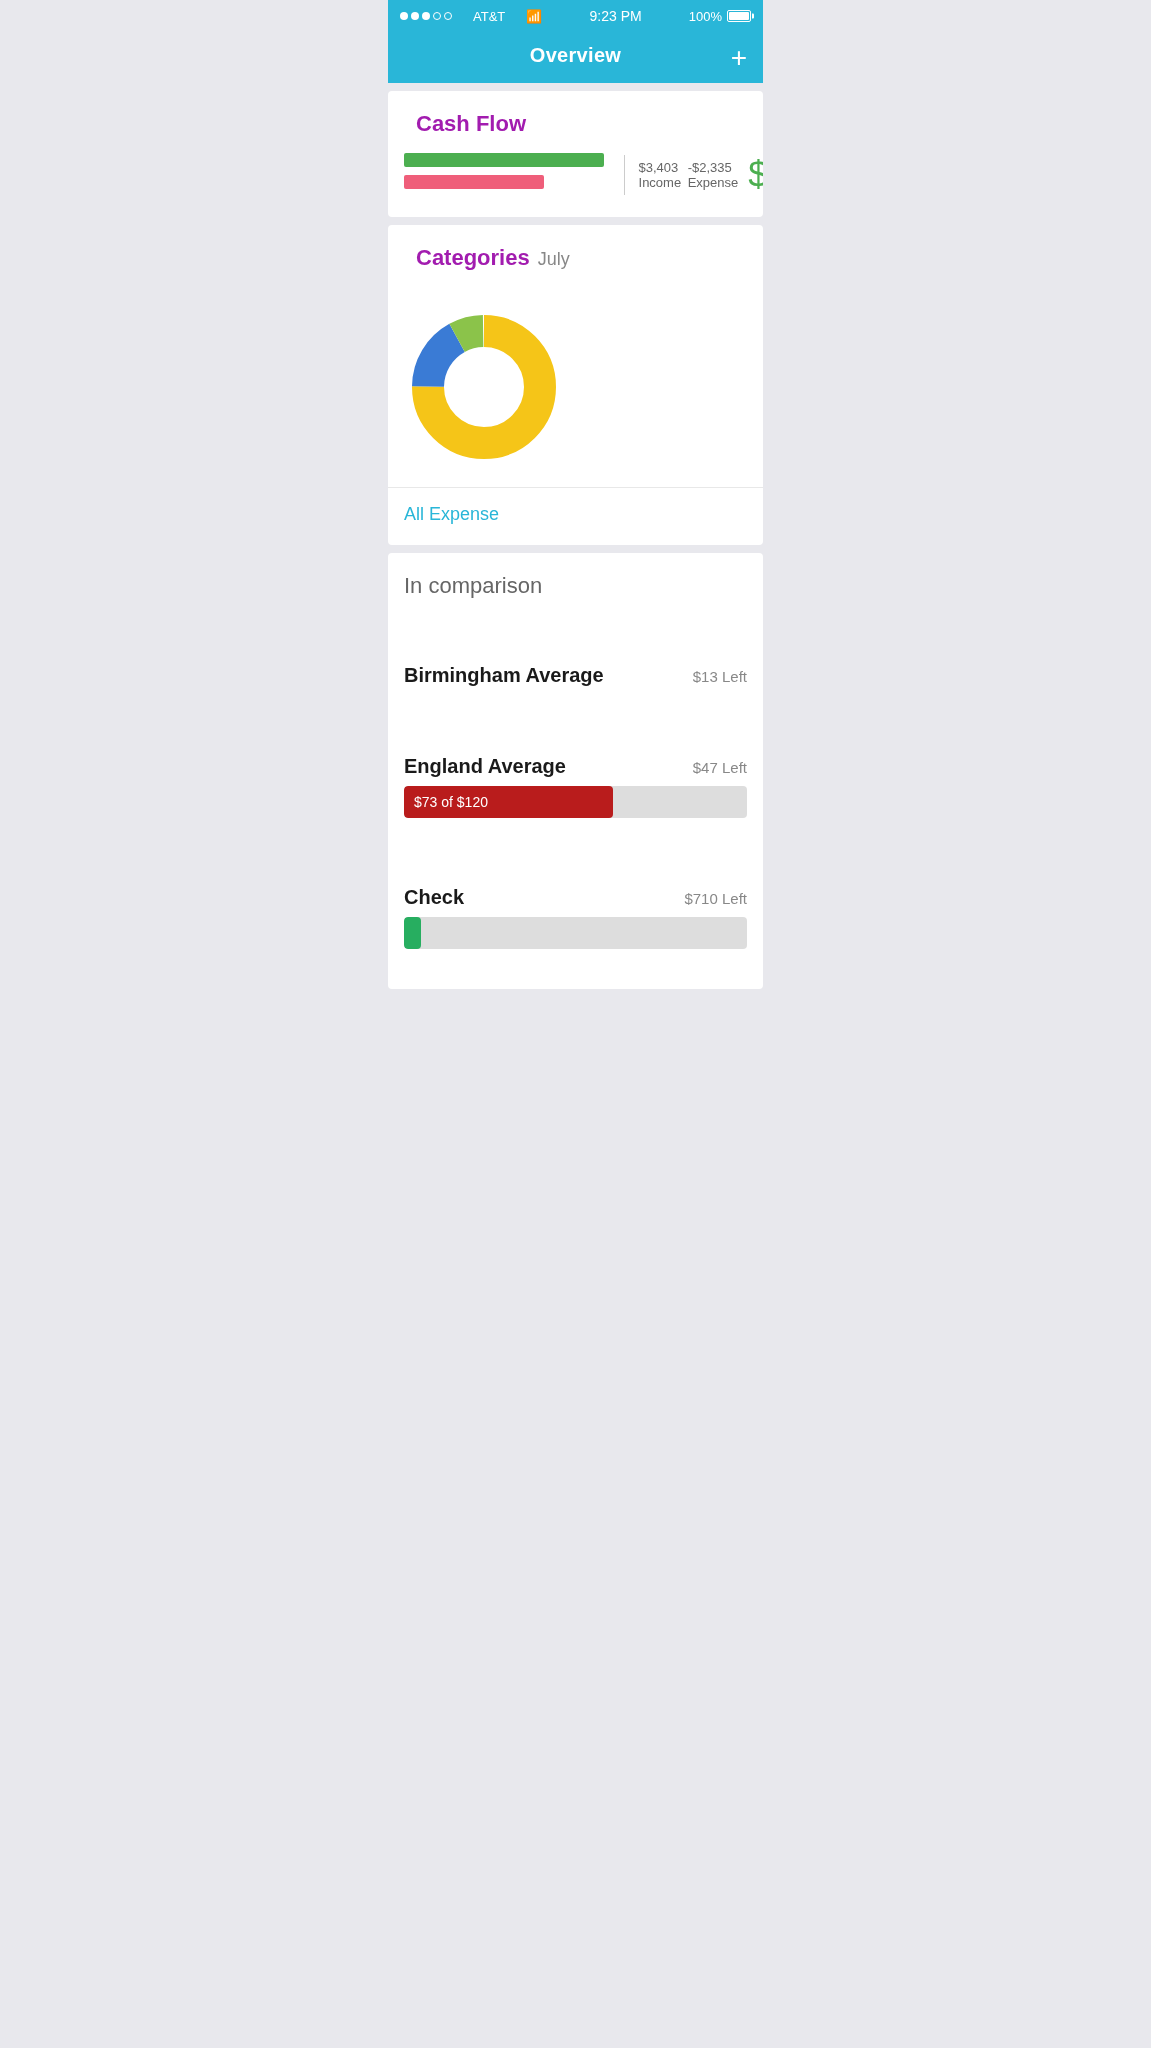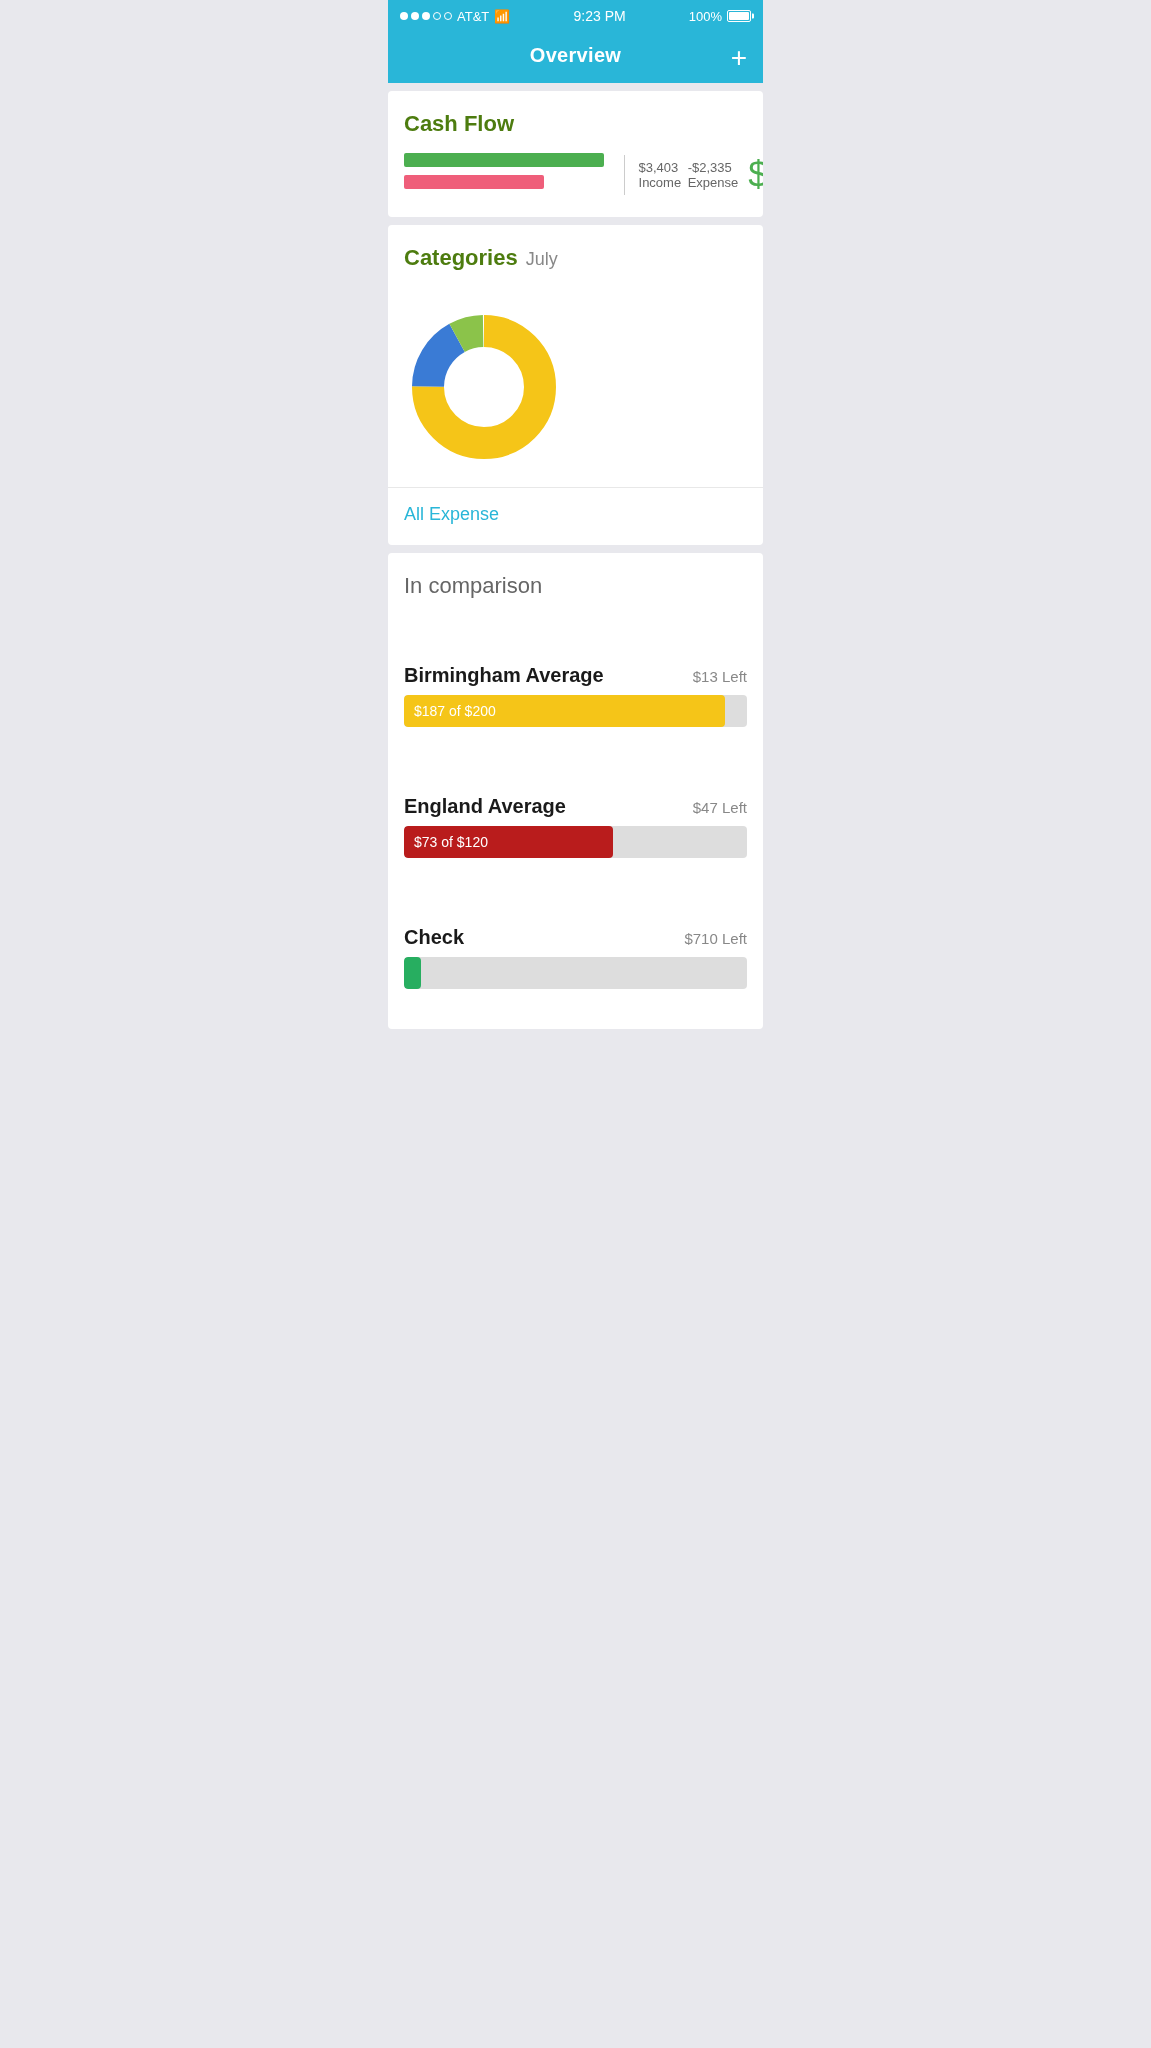--- a/index.html
+++ b/index.html
@@ -18,21 +18,21 @@
       background: #29b6d8;
       color: white;
       display: flex;
       justify-content: space-between;
       align-items: center;
       padding: 6px 12px;
       font-size: 13px;
       font-weight: 500;
       height: 32px;
     }
-    .status-left { display: flex; align-items: center; gap: 5px; }
+    .status-left { display: flex; align-items: center; gap: 21px; }
     .status-dots { display: flex; gap: 3px; }
     .dot { width: 8px; height: 8px; border-radius: 50%; background: white; }
     .dot.empty { background: transparent; border: 1.5px solid white; }
     .status-center { font-size: 14px; font-weight: 500; }
     .status-right { display: flex; align-items: center; gap: 5px; font-size: 13px; }
     .battery {
       width: 24px; height: 12px; border: 1.5px solid white; border-radius: 2px;
       position: relative; display: inline-flex; align-items: center; padding: 1px;
     }
     .battery::after {
@@ -63,22 +63,23 @@
       background: white;
       margin: 8px 0;
       padding: 20px 16px;
       border-radius: 4px;
     }
 
     
     .card-title {
       font-size: 22px;
       font-weight: 700;
-      color: #4d7c0f;
+      color: #a21caf;
       margin-bottom: 16px;
+      margin-left: 12px;
     }
     .cashflow-content {
       display: flex;
       align-items: center;
       gap: 16px;
     }
     .bar-row { display: flex; align-items: center; margin-bottom: 8px; gap: 6px; }
     .bar-income {
       height: 14px;
       background: #4caf50;
@@ -216,25 +217,20 @@
 </div>
 
 <div class="card">
   <div class="comparison-title">In comparison</div>
 
   <div class="comparison-item">
     <div class="comparison-header">
       <span class="comparison-name">Birmingham Average</span>
       <span class="comparison-left">$13 Left</span>
     </div>
-    <div class="comparison-bar-track">
-      <div class="comparison-bar-fill" style="width:93.5%; background:#f5c518;">
-        <span>$187 of $200</span>
-      </div>
-    </div>
   </div>
 
   <div class="comparison-item">
     <div class="comparison-header">
       <span class="comparison-name">England Average</span>
       <span class="comparison-left">$47 Left</span>
     </div>
     <div class="comparison-bar-track">
       <div class="comparison-bar-fill" style="width:60.8%; background:#b91c1c;">
         <span>$73 of $120</span>

